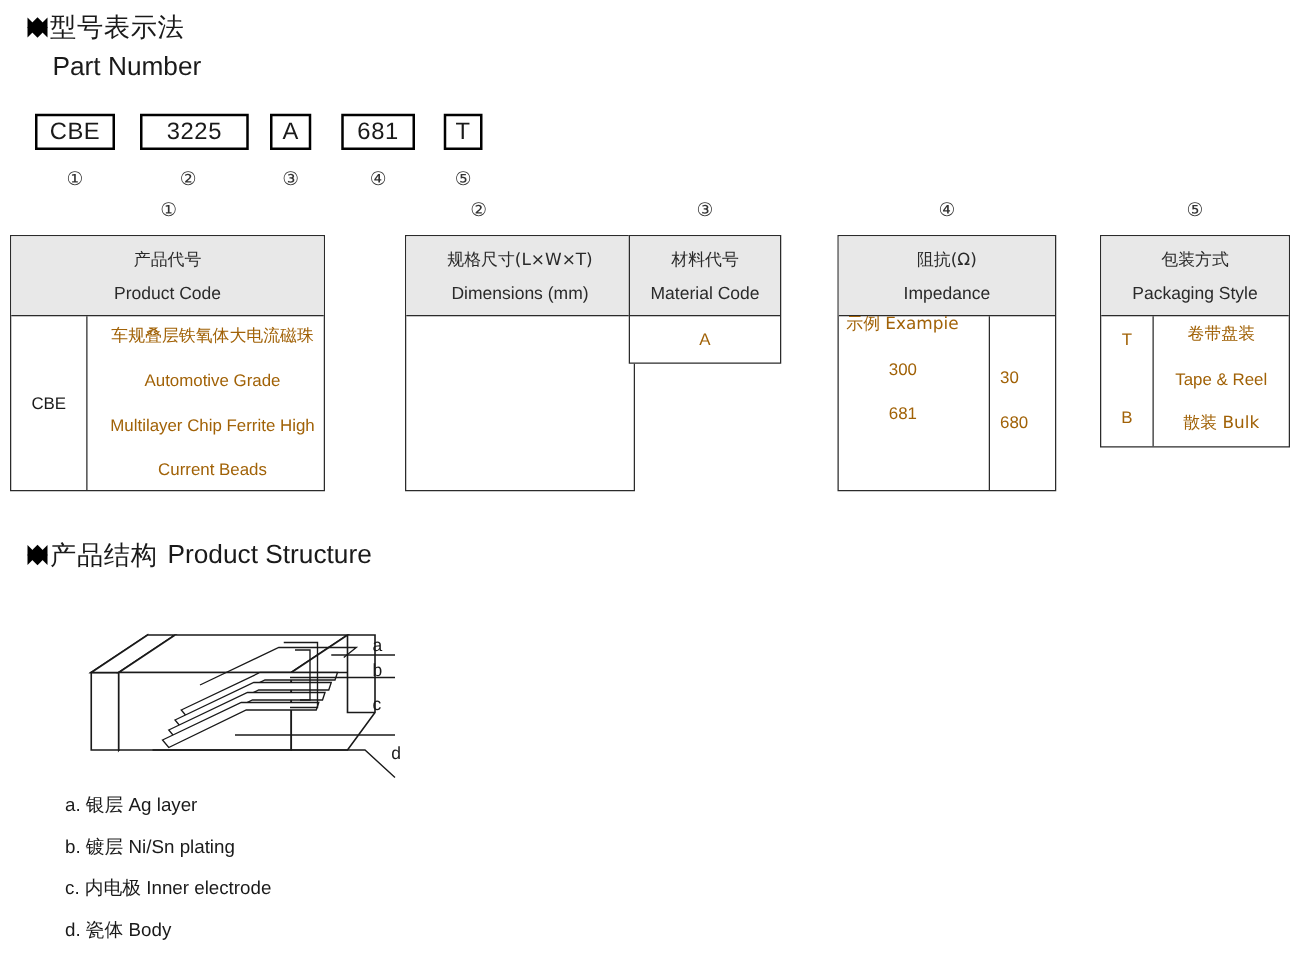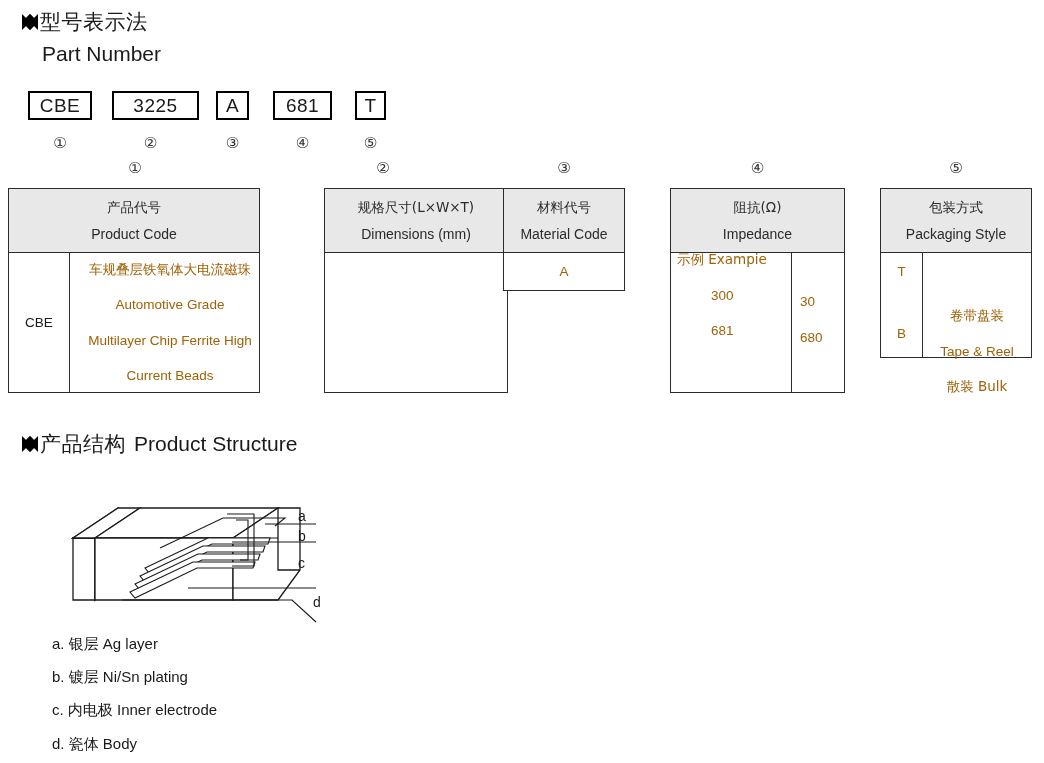--- a/index.html
+++ b/index.html
@@ -226,21 +226,21 @@
     <span class="hcn">包装方式</span>
     <span class="hen">Packaging Style</span>
   </div>
   <div class="tbl-body" style="height:104px;">
     <div class="col-left" style="width:42px; flex-direction:column;
          align-items:center; justify-content:flex-start; padding-top:12px; gap:48px;">
       <span class="txt-line">T</span>
       <span class="txt-line">B</span>
     </div>
     <div class="col-right" style="flex:1; display:flex; flex-direction:column;
-         align-items:center; justify-content:flex-start; padding-top:8px; gap:22px;margin-top:48px;">
+         align-items:center; justify-content:flex-start; padding-top:8px; gap:22px;">
       <span class="txt-line cell-cn">卷带盘装</span>
       <span class="txt-line">Tape &amp; Reel</span>
       <span class="txt-line cell-cn">散装  Bulk</span>
     </div>
   </div>
 </div>
 
 <div class="abs section-heading" style="left:22px; top:430px;">
   <span class="diamond"></span>
   <span class="heading-cn">产品结构</span>

